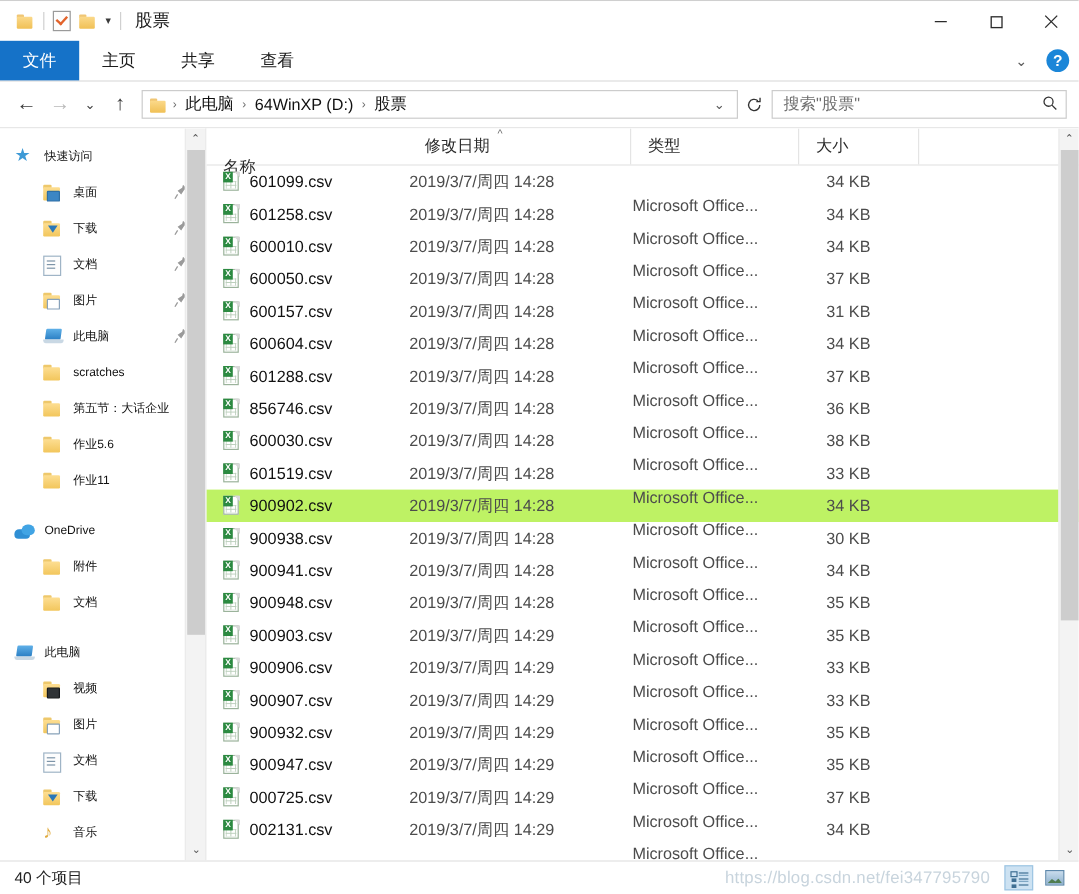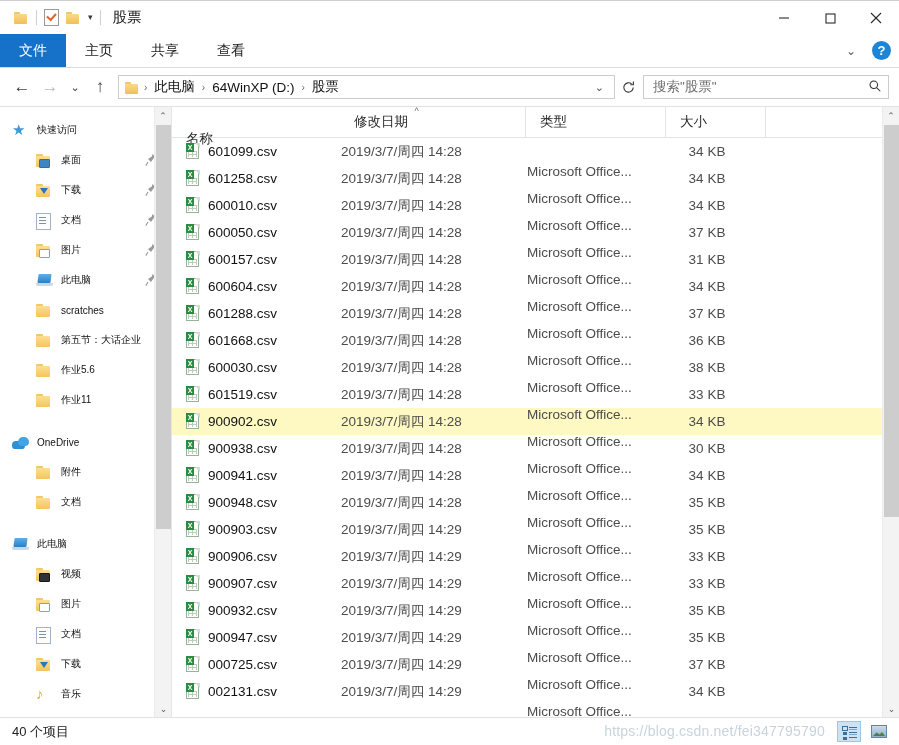--- a/index.html
+++ b/index.html
@@ -474,21 +474,21 @@
   .rows {
     position: relative;
   }
   .row {
     display: flex;
     height: 27px;
     align-items: center;
     box-sizing: border-box;
   }
   .row.selected {
-    background: #fef9c3;
+    background: #bef264;
   }
   .cell {
     box-sizing: border-box;
     font-size: 13.5px;
     white-space: nowrap;
     overflow: hidden;
   }
   .cell.name {
     width: 168px;
     display: flex;
@@ -1002,21 +1002,21 @@
             <div class="cell type">Microsoft Office...</div>
             <div class="cell size">37 KB</div>
           </div>
           <div class="row">
             <div class="cell name">
               <span class="csv-ico">
                 <span class="sheet"></span>
                 <span class="fold"></span>
                 <span class="xbadge">X</span>
               </span>
-              <span>601668.csv</span>
+              <span>856746.csv</span>
             </div>
             <div class="cell date">2019/3/7/周四 14:28</div>
             <div class="cell type">Microsoft Office...</div>
             <div class="cell size">36 KB</div>
           </div>
           <div class="row">
             <div class="cell name">
               <span class="csv-ico">
                 <span class="sheet"></span>
                 <span class="fold"></span>

